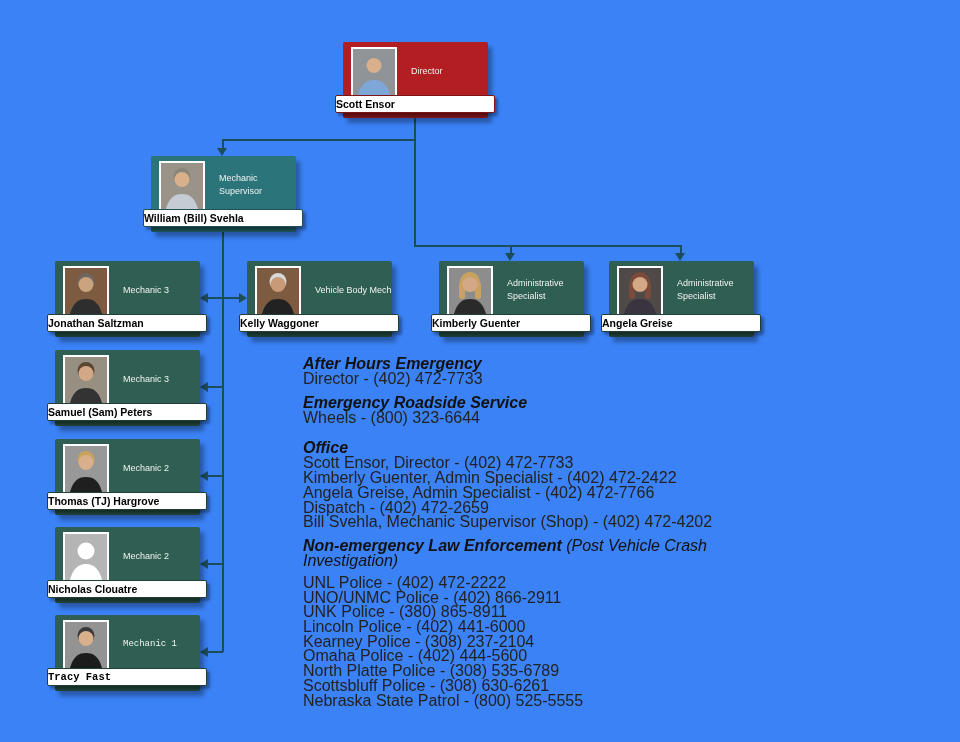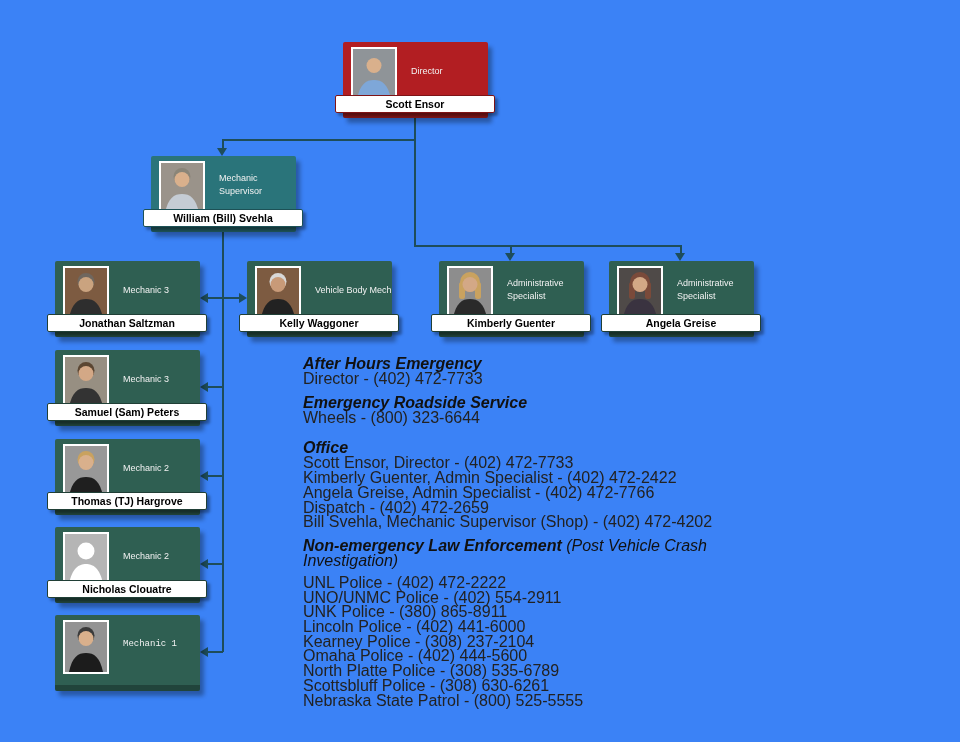--- a/index.html
+++ b/index.html
@@ -24,21 +24,21 @@
   }
   .photo svg{display:block;width:42px;height:50px;}
   .person-title{
     position:absolute;left:76px;top:4px;width:78px;height:50px;
     display:flex;align-items:center;color:#f2f2f2;
     font-size:9px;line-height:13px;text-align:left;
   }
   .name-banner{
     position:absolute;left:0;top:53px;width:158px;height:16px;
     background:#ffffff;border:1px solid var(--dark);border-radius:2px;
-    display:flex;align-items:center;justify-content:center;
+    display:flex;align-items:center;
     box-shadow:3px 3px 3px rgba(0,0,0,0.35);
   }
   .name-banner span{font-size:10.5px;font-weight:bold;color:#000;white-space:nowrap;}
   
   .cline{position:absolute;background:var(--line-color);}
   .carrow{position:absolute;width:0;height:0;border-style:solid;border-color:transparent;}
   .carrow.down{border-width:8px 5px 0 5px;border-top-color:var(--line-color);}
   .carrow.left{border-width:5px 8px 5px 0;border-right-color:var(--line-color);}
   .carrow.right{border-width:5px 0 5px 8px;border-left-color:var(--line-color);}
   
@@ -221,20 +221,23 @@
         <div class="box-rect"></div>
         <div class="photo">
           <svg viewBox="0 0 42 50" xmlns="http://www.w3.org/2000/svg">
             <rect width="42" height="50" fill="#939393"></rect>
             <circle cx="21" cy="13.5" r="8.5" fill="#3A3A3A"></circle>
             <circle cx="21" cy="16.5" r="7.5" fill="#D9B08C"></circle>
             <path d="M4,50 C7,35 13,31 21,31 C29,31 35,35 38,50 Z" fill="#1C1C1C"></path>
           </svg>
         </div>
         <div class="person-title">Mechanic 1</div>
+        <div class="name-banner">
+          <span>Tracy Fast</span>
+        </div>
       </div>
     </div>
   <div id="contacts">
       <div class="contact-section section-after-hours">
         <div class="section-heading"><span>After Hours Emergency</span></div>
         <div class="section-lines">
           <div class="contact-line">Director - (402) 472-7733</div>
         </div>
       </div>
       <div class="contact-section section-roadside">
@@ -250,21 +253,21 @@
           <div class="contact-line">Kimberly Guenter, Admin Specialist - (402) 472-2422</div>
           <div class="contact-line">Angela Greise, Admin Specialist - (402) 472-7766</div>
           <div class="contact-line">Dispatch - (402) 472-2659</div>
           <div class="contact-line">Bill Svehla, Mechanic Supervisor (Shop) - (402) 472-4202</div>
         </div>
       </div>
       <div class="contact-section section-law">
         <div class="section-heading"><span>Non-emergency Law Enforcement</span><span class="suffix"> (Post Vehicle Crash Investigation)</span></div>
         <div class="section-lines">
           <div class="contact-line">UNL Police - (402) 472-2222</div>
-          <div class="contact-line">UNO/UNMC Police - (402) 554-2911</div>
+          <div class="contact-line">UNO/UNMC Police - (402) 866-2911</div>
           <div class="contact-line">UNK Police - (380) 865-8911</div>
           <div class="contact-line">Lincoln Police - (402) 441-6000</div>
           <div class="contact-line">Kearney Police - (308) 237-2104</div>
           <div class="contact-line">Omaha Police - (402) 444-5600</div>
           <div class="contact-line">North Platte Police - (308) 535-6789</div>
           <div class="contact-line">Scottsbluff Police - (308) 630-6261</div>
           <div class="contact-line">Nebraska State Patrol - (800) 525-5555</div>
         </div>
       </div>
     </div>

